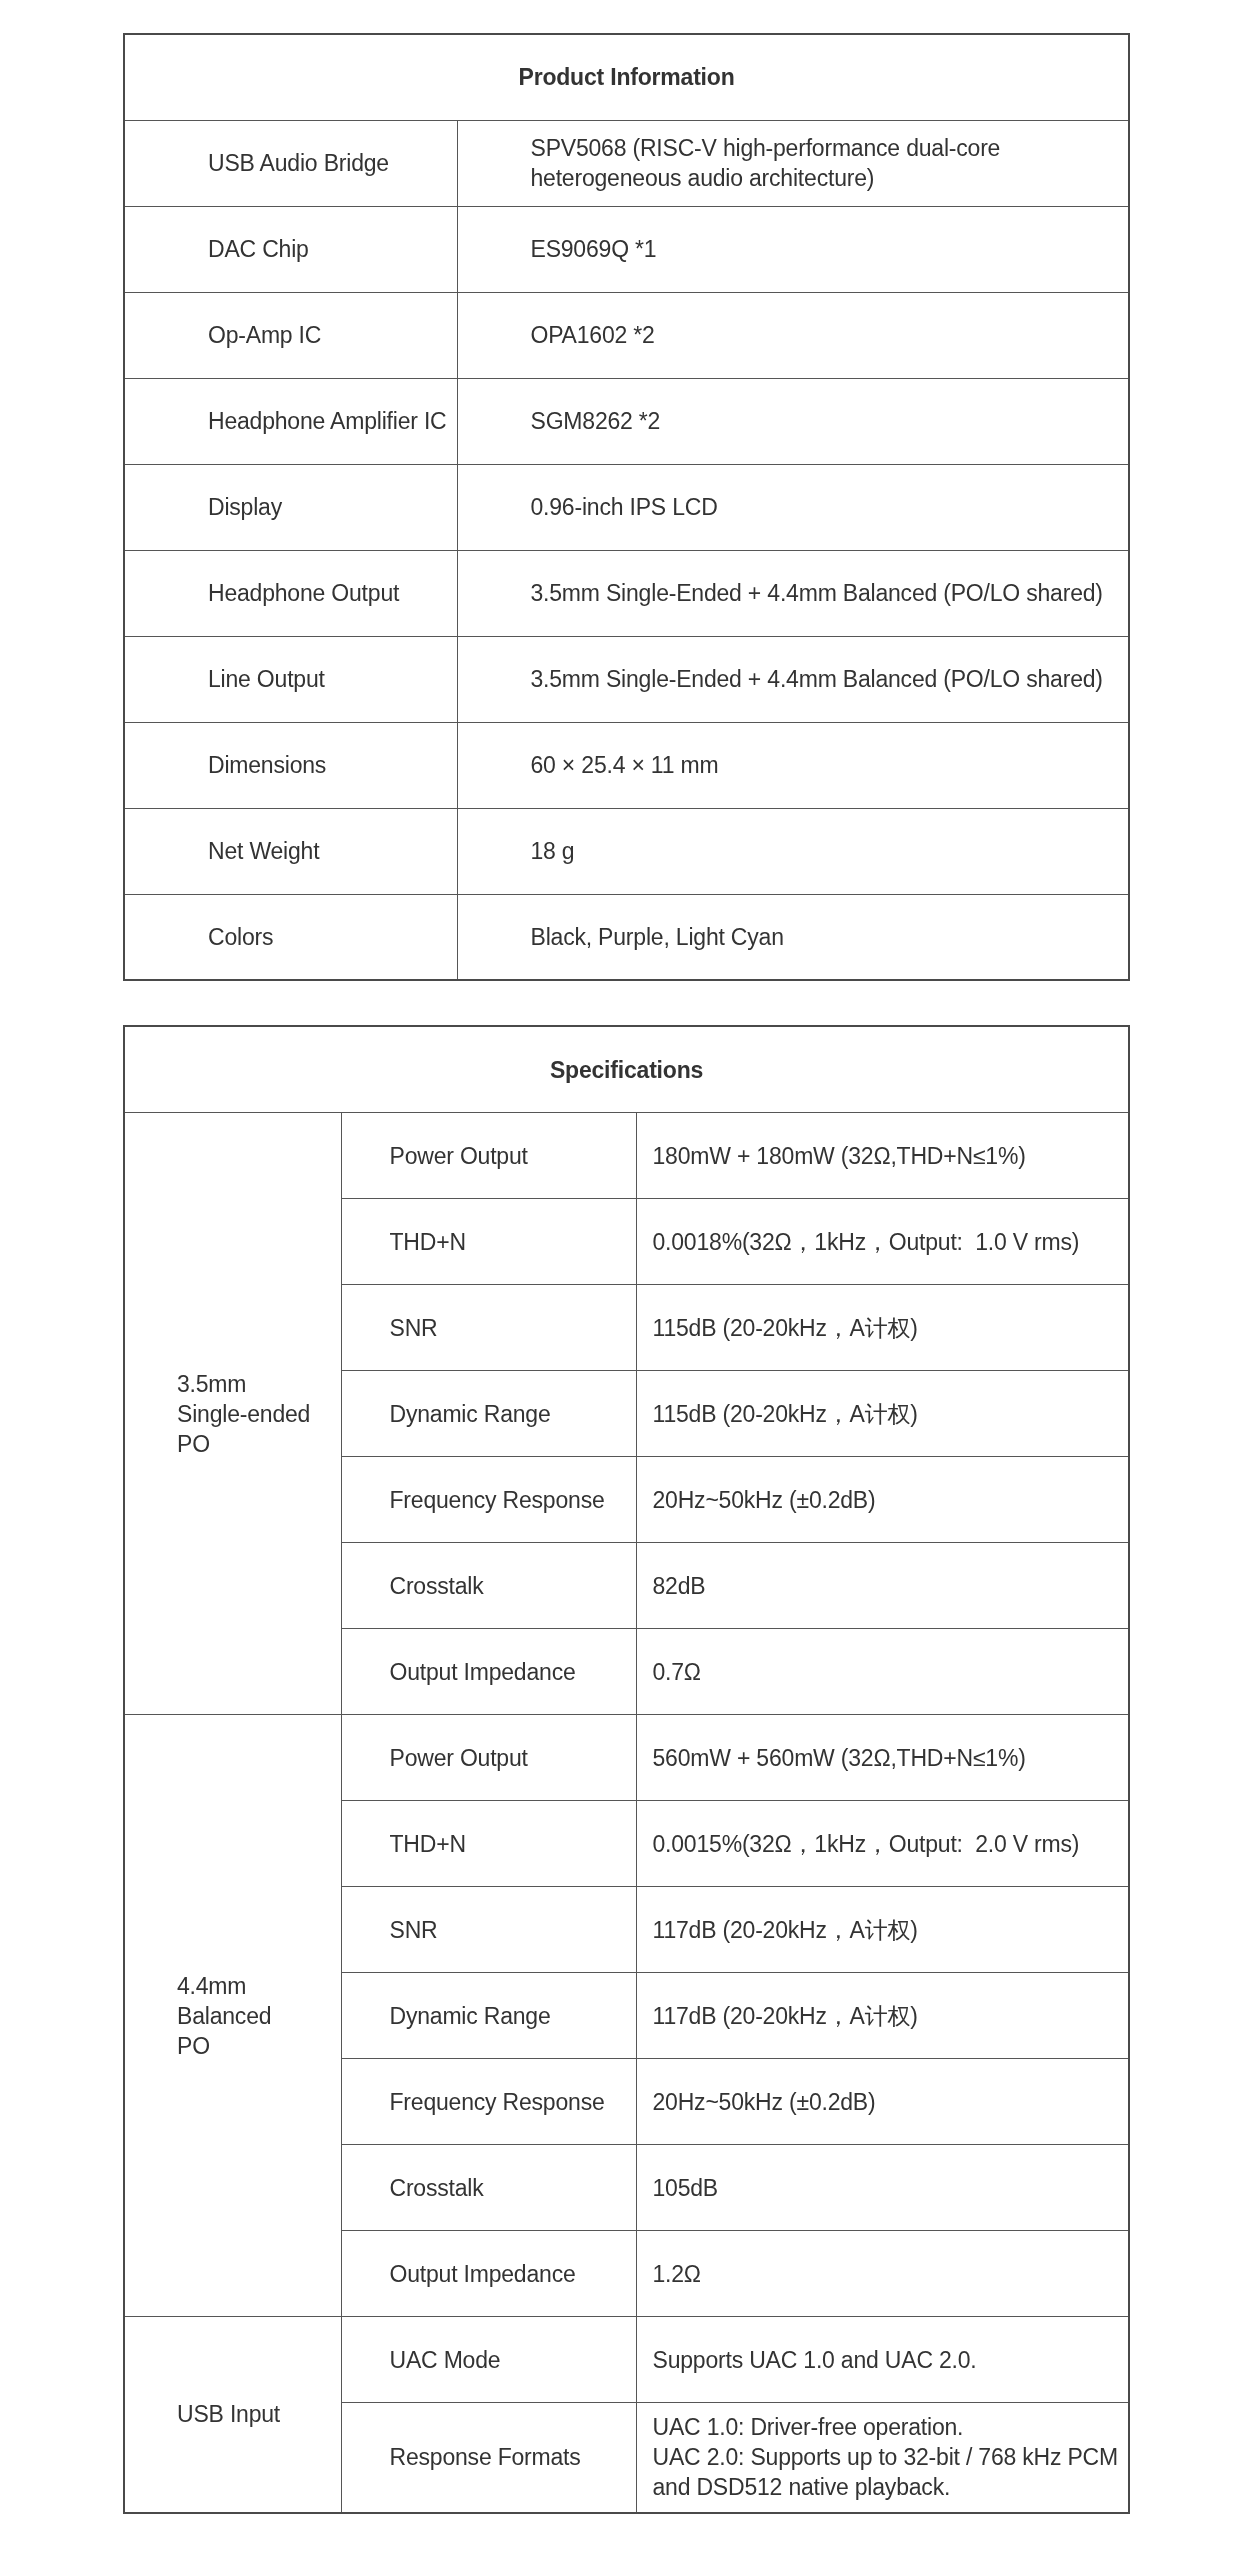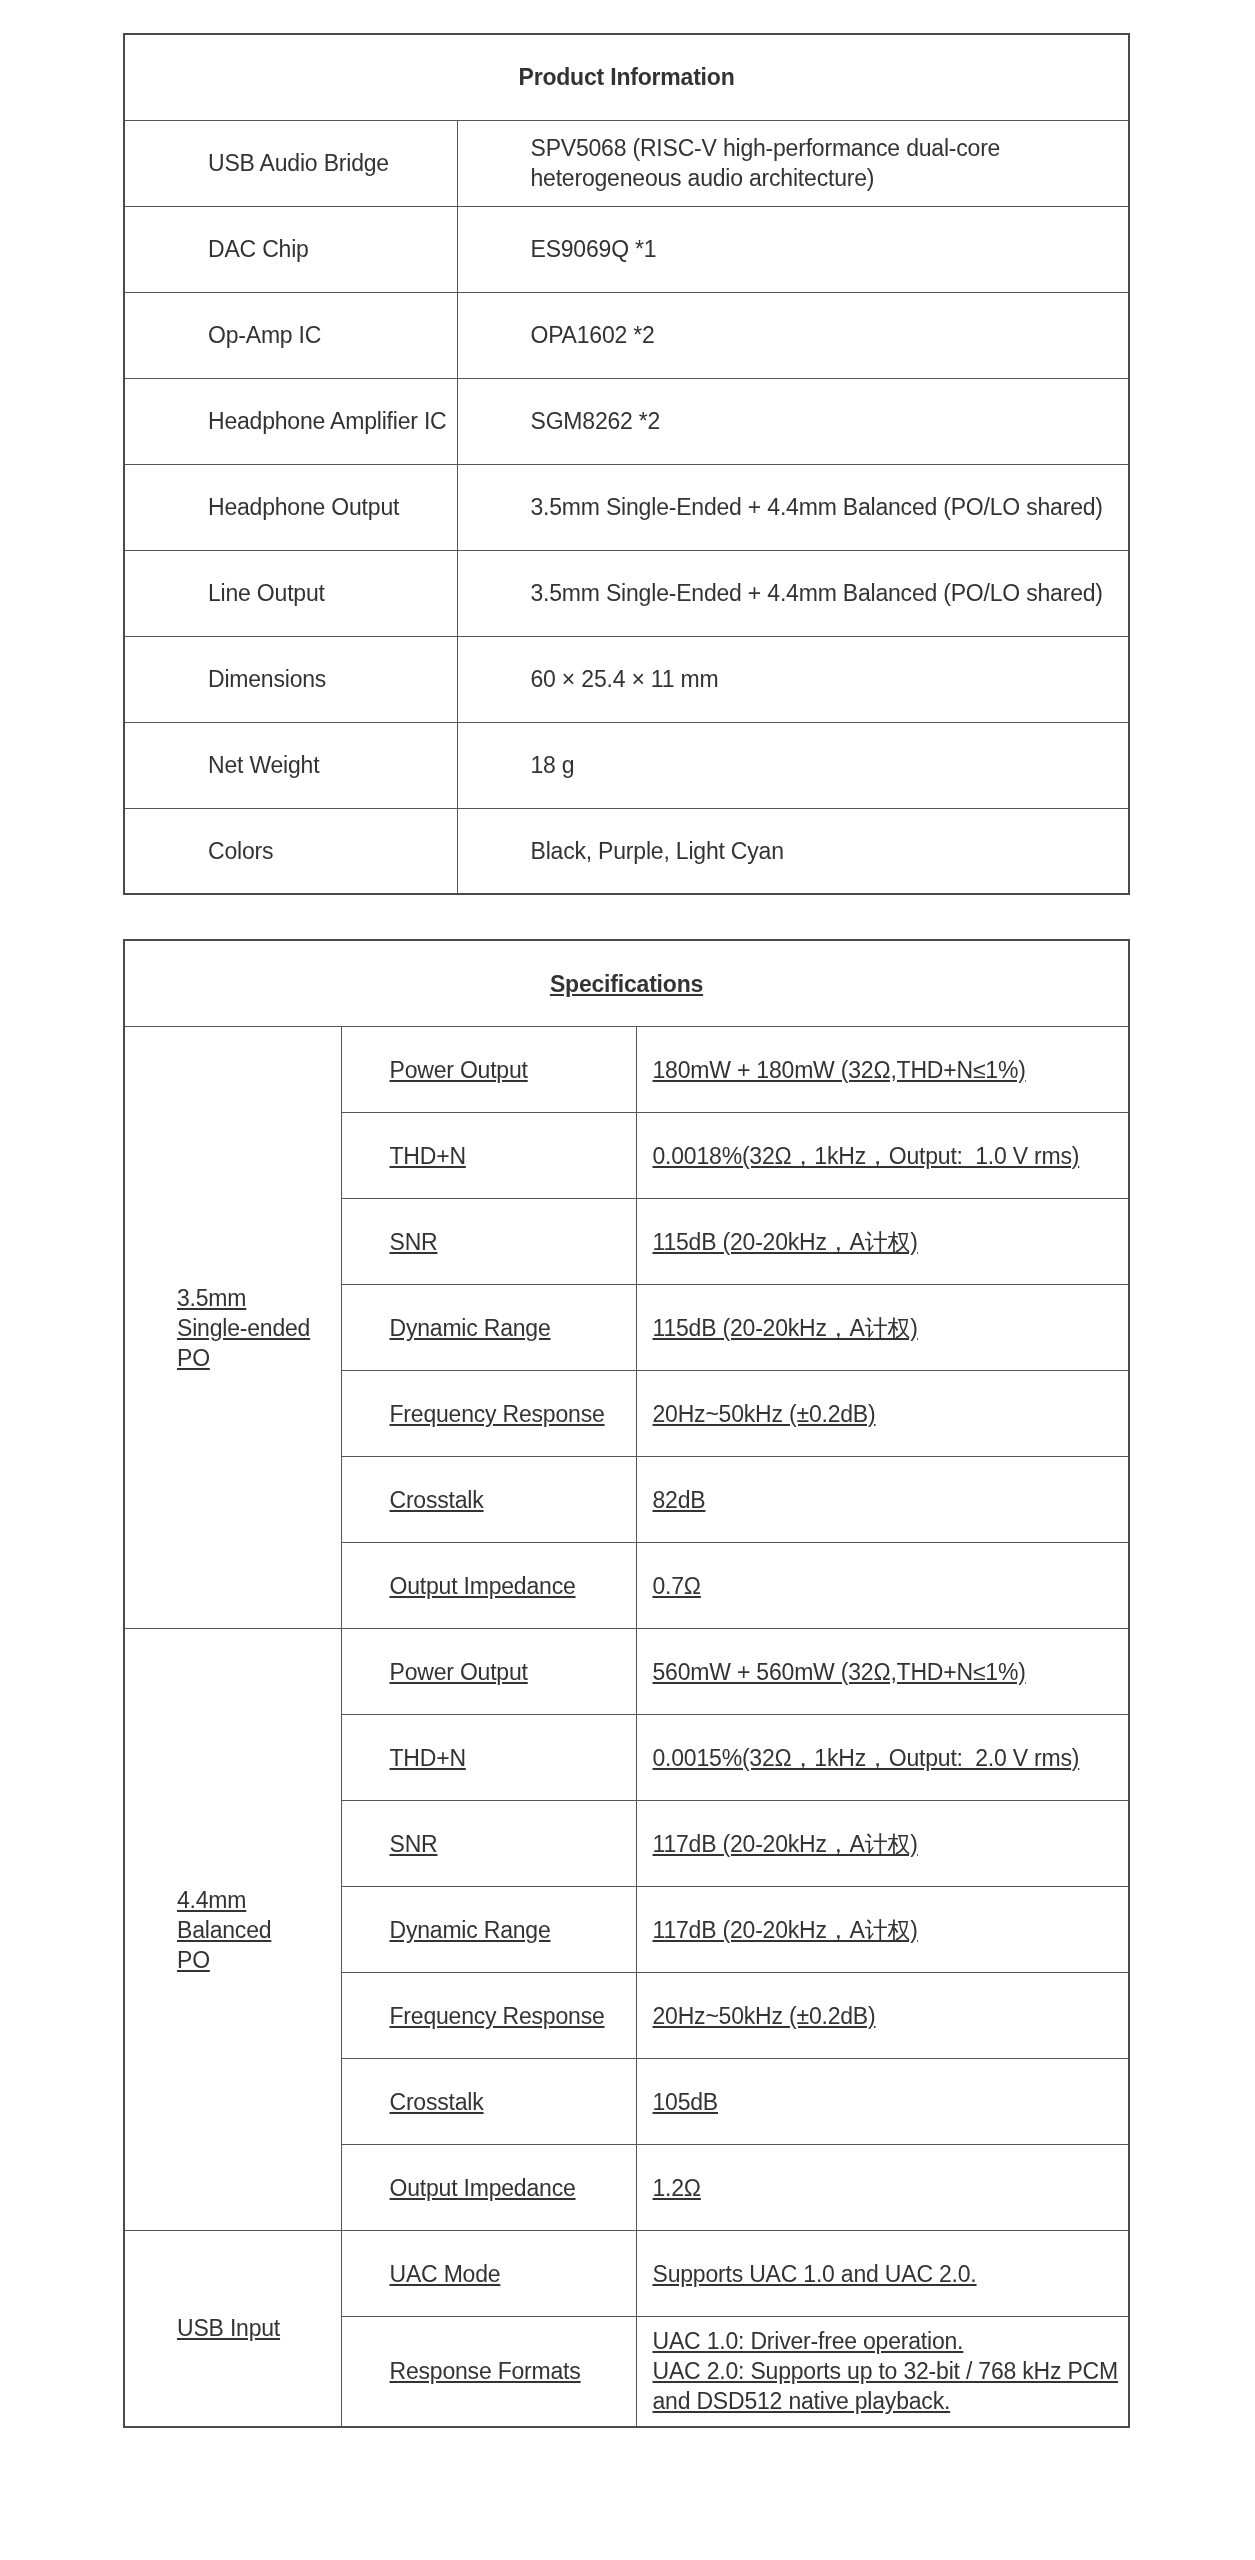--- a/index.html
+++ b/index.html
@@ -13,21 +13,21 @@
     letter-spacing: -0.2px;
     line-height: 30px;
   }
   .sheet { position: absolute; left: 123px; top: 33px; width: 948px; }
   table {
     border-collapse: collapse;
     table-layout: fixed;
     width: 1005px;
     border: 2px solid #4a4a4a;
   }
-  .spec-table { margin-top: 44px; text-decoration: underline; }
+  .spec-table { margin-top: 44px; }
   th, td {
     border: 1.5px solid #565656;
     vertical-align: middle;
     padding: 0;
     overflow: hidden;
   }
   th.title { text-align: center; font-weight: bold; height: 82px; }
   .spec-table th.title { height: 85px; }
   tr { height: 86px; }
   tr.tall { height: 110px; }
@@ -60,20 +60,24 @@
       <td class="lab">DAC Chip</td>
       <td class="val">ES9069Q *1</td>
     </tr>
     <tr>
       <td class="lab">Op-Amp IC</td>
       <td class="val">OPA1602 *2</td>
     </tr>
     <tr>
       <td class="lab">Headphone Amplifier IC</td>
       <td class="val">SGM8262 *2</td>
+    </tr>
+    <tr>
+      <td class="lab">Display</td>
+      <td class="val">0.96-inch IPS LCD</td>
     </tr>
     <tr>
       <td class="lab">Headphone Output</td>
       <td class="val">3.5mm Single-Ended + 4.4mm Balanced (PO/LO shared)</td>
     </tr>
     <tr>
       <td class="lab">Line Output</td>
       <td class="val">3.5mm Single-Ended + 4.4mm Balanced (PO/LO shared)</td>
     </tr>
     <tr>

